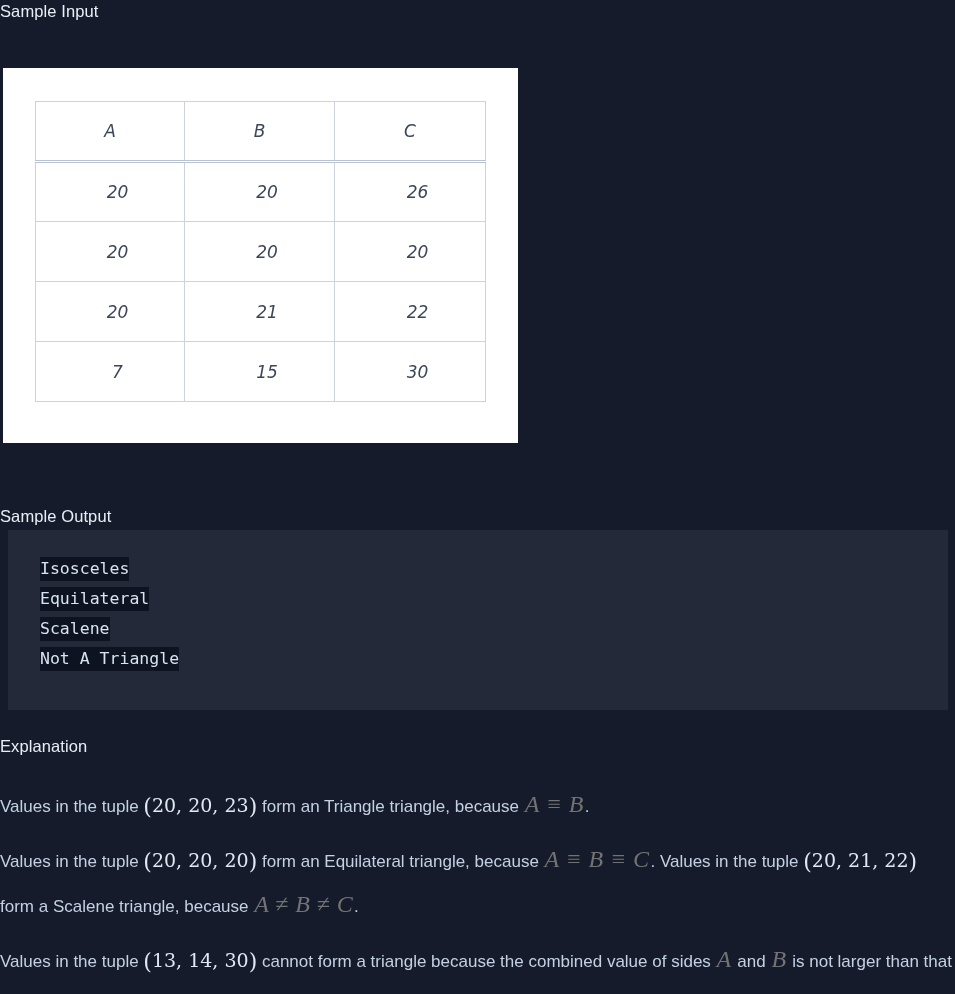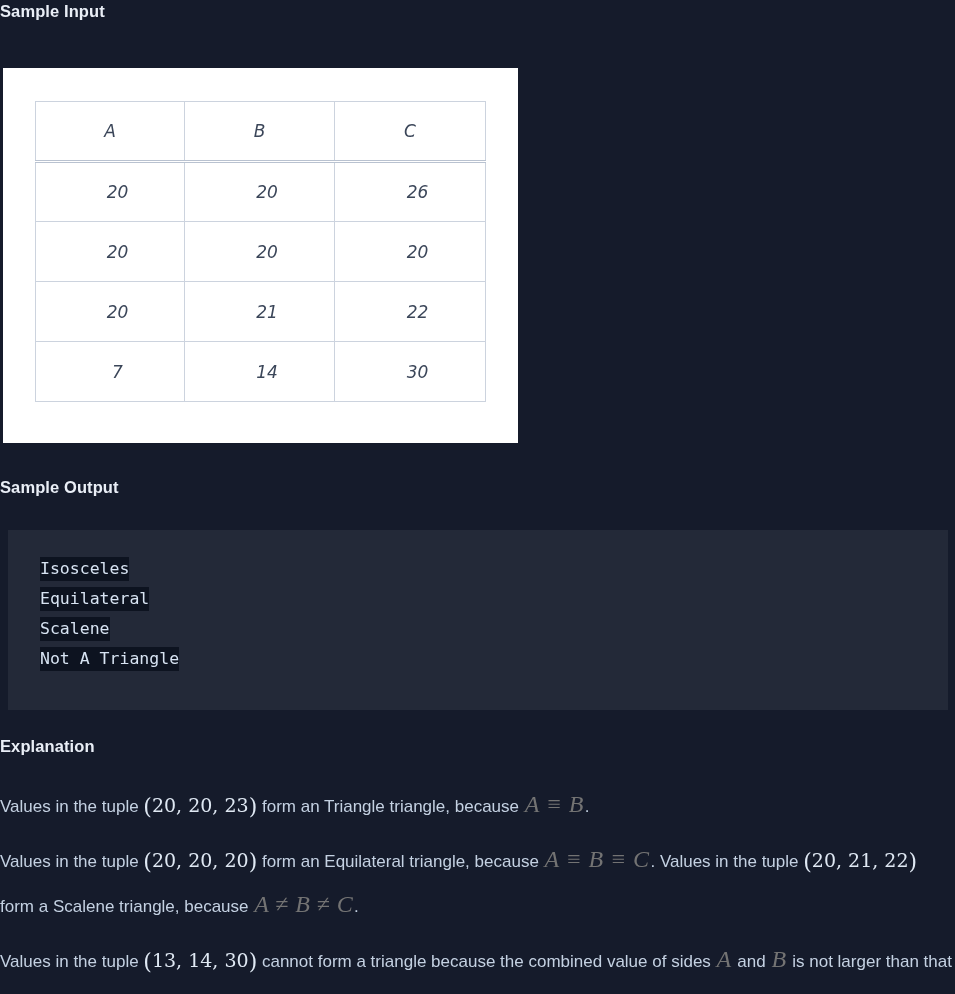--- a/index.html
+++ b/index.html
@@ -12,29 +12,29 @@
   }
   body {
     font-family: "Liberation Sans", sans-serif;
     color: #c9d5e3;
     position: relative;
   }
 
   
   .section-heading {
     font-family: "Liberation Sans", sans-serif;
-    font-weight: bold;
+    font-weight: normal;
     font-size: 16.5px;
     color: #e9eef6;
     letter-spacing: 0.1px;
     position: absolute;
     left: 0;
   }
   #heading-sample-input { top: 2px; }
-  #heading-sample-output { top: 478px; }
+  #heading-sample-output { top: 507px; }
   #heading-explanation { top: 737px; }
 
   
   .input-card {
     position: absolute;
     left: 3px;
     top: 68px;
     width: 515px;
     height: 375px;
     background: #ffffff;
@@ -165,21 +165,21 @@
         <td>20</td>
         <td>20</td>
       </tr>
       <tr>
         <td>20</td>
         <td>21</td>
         <td>22</td>
       </tr>
       <tr>
         <td>7</td>
-        <td>14</td>
+        <td>15</td>
         <td>30</td>
       </tr>
     </tbody>
   </table>
 </div>
 
 <div class="section-heading" id="heading-sample-output">Sample Output</div>
 
 <div class="code-block">
   <code class="code-line"><span>Isosceles</span></code>

